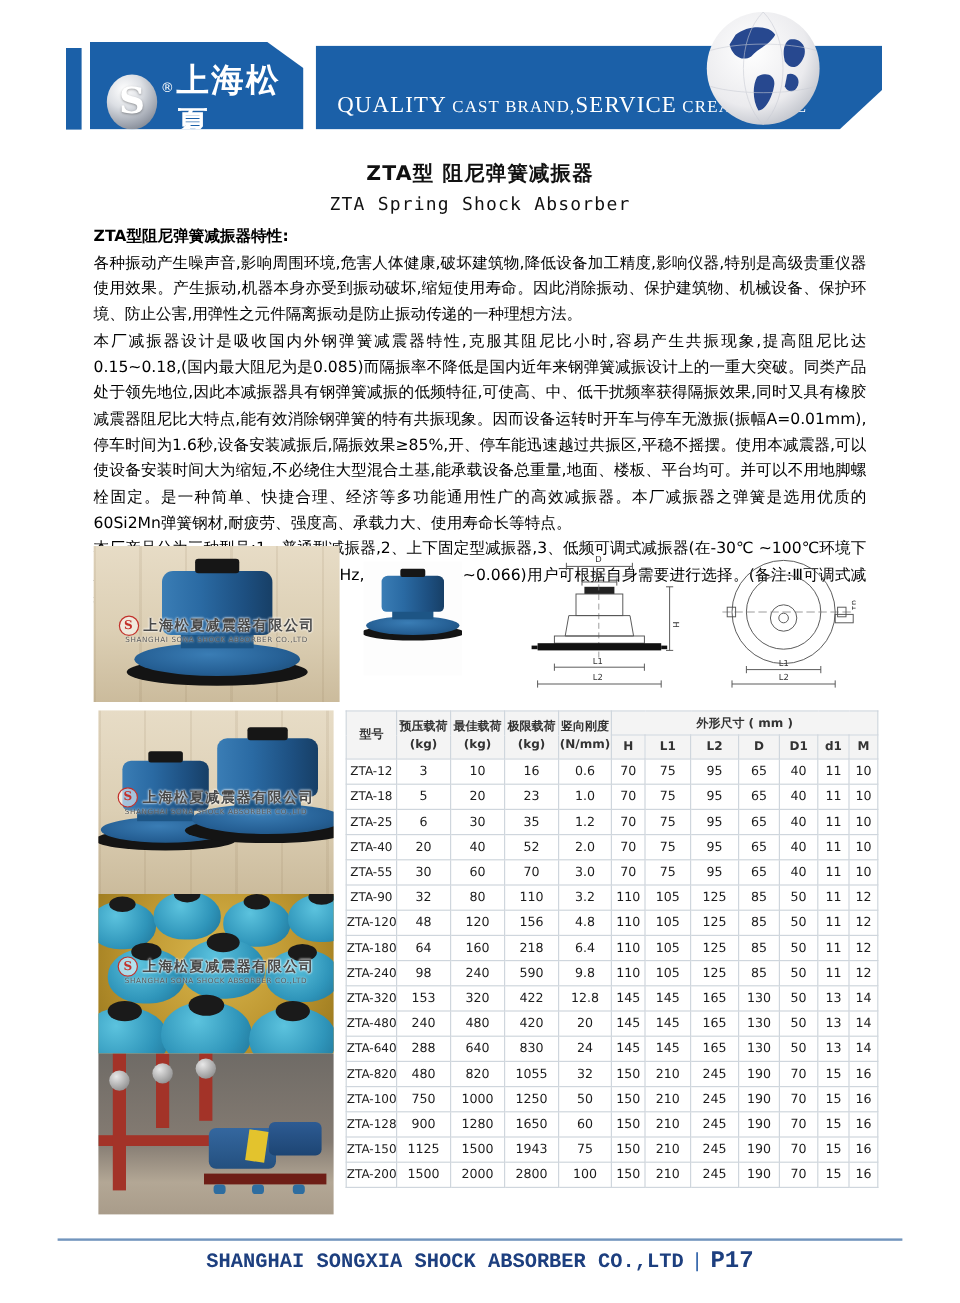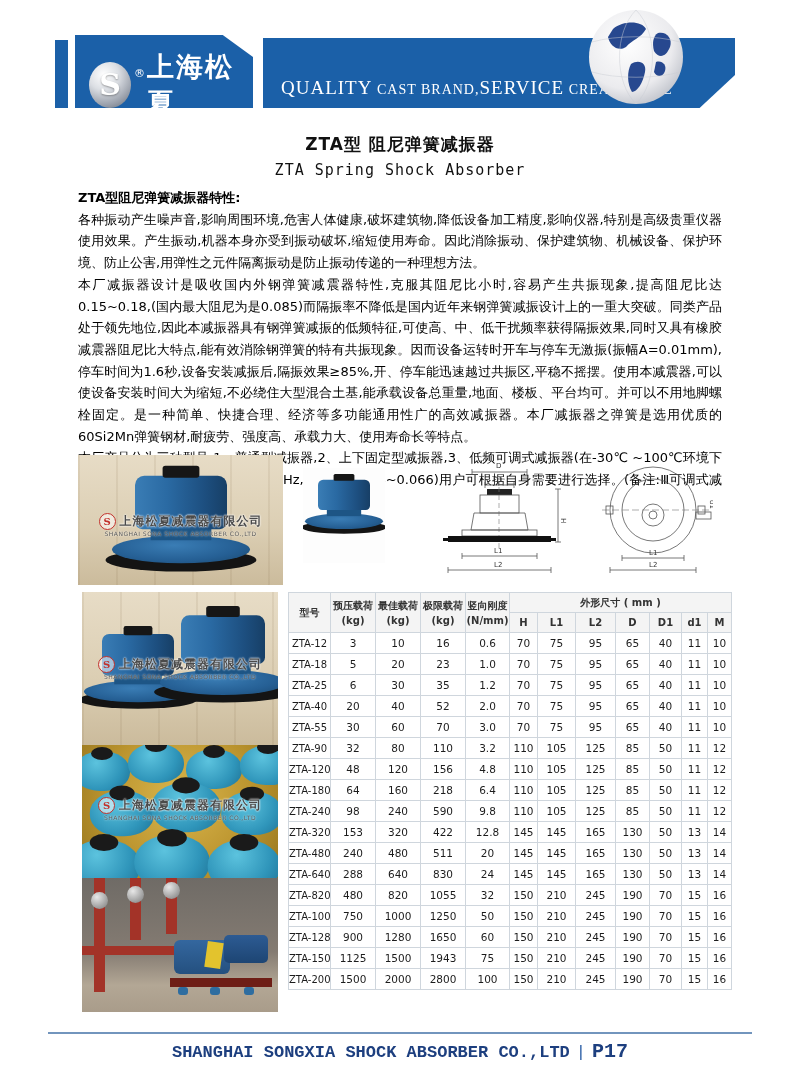--- a/index.html
+++ b/index.html
@@ -528,21 +528,21 @@
           <td>165</td>
           <td>130</td>
           <td>50</td>
           <td>13</td>
           <td>14</td>
         </tr>
         <tr>
           <td>ZTA-480</td>
           <td>240</td>
           <td>480</td>
-          <td>511</td>
+          <td>420</td>
           <td>20</td>
           <td>145</td>
           <td>145</td>
           <td>165</td>
           <td>130</td>
           <td>50</td>
           <td>13</td>
           <td>14</td>
         </tr>
         <tr>

